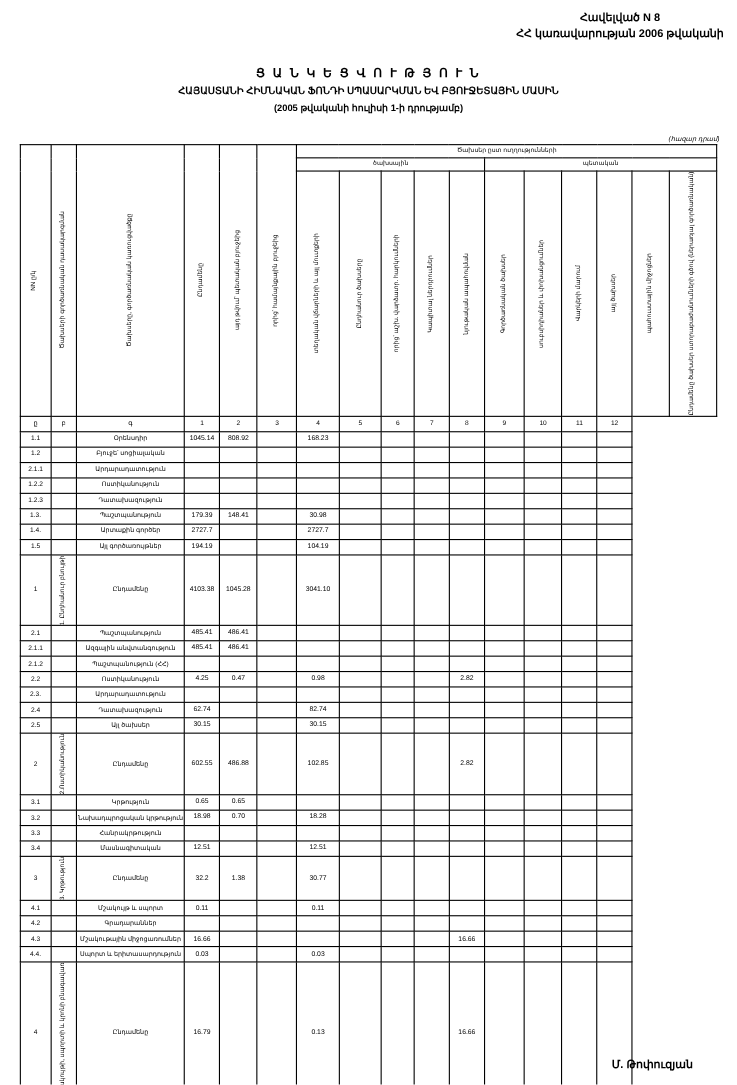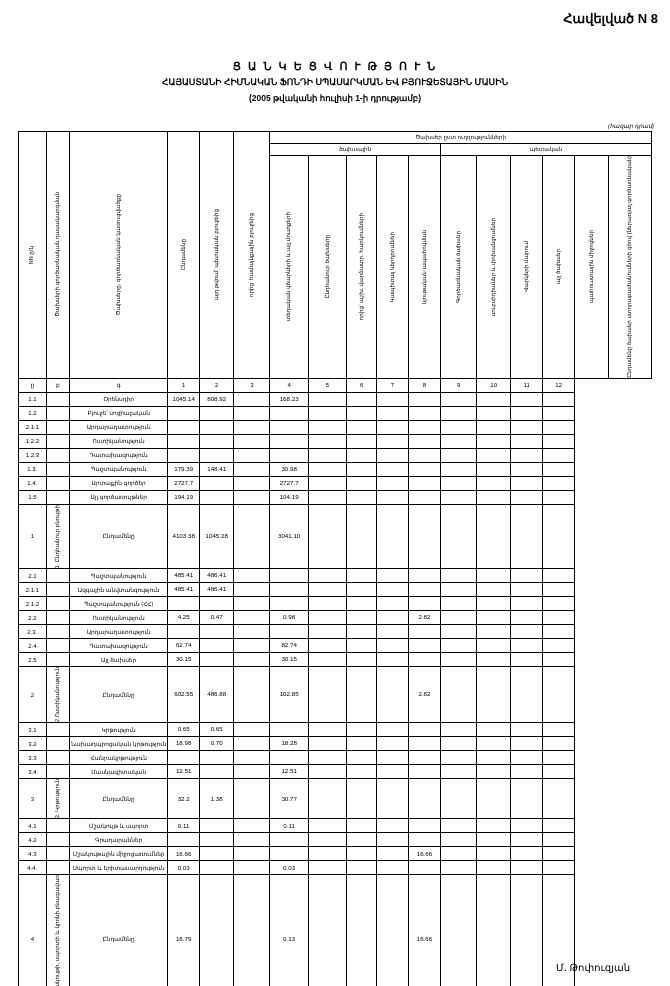--- a/index.html
+++ b/index.html
@@ -10,21 +10,21 @@
     color:#000;
     position:relative;
     overflow:hidden;
   }
   .page{position:relative;width:670px;height:986px;}
 
   
   .hdr-right{
     position:absolute;right:12px;top:10px;
     text-align:center;
-    font-size:13px;font-weight:bold;line-height:1.45;
+    font-size:10px;font-weight:bold;line-height:1.45;
   }
   .title-block{
     position:absolute;left:0;right:0;top:60px;
     text-align:center;
   }
   .t-main{font-size:11px;font-weight:bold;letter-spacing:2px;}
   .t-sub{font-size:9px;font-weight:bold;line-height:1.5;margin-top:3px;}
   .t-sub2{font-size:8.5px;font-weight:bold;margin-top:3px;}
   .t-note{
     position:absolute;right:16px;top:122px;
@@ -63,30 +63,31 @@
   .num{font-size:6.2px;text-align:center;}
   .grp{font-size:5.6px;}
 
   
   .foot-left{
     position:absolute;left:30px;top:930px;
     font-size:9px;font-weight:bold;line-height:1.5;
   }
   .foot-right{
     position:absolute;right:40px;top:962px;
-    font-size:10px;font-weight:normal;
+    font-size:10px;font-weight:bold;
   }
 </style>
 </head>
 <body>
 
 <div class="page">
 
   <div class="hdr-right">
     <div>Հավելված N 8</div>
+    <div>ՀՀ կառավարության 2006 թվականի</div>
   </div>
 
   <div class="title-block">
     <div class="t-main">Ց Ա Ն Կ Ե Ց Վ Ո Ւ Թ Յ Ո Ւ Ն</div>
     <div class="t-sub">ՀԱՅԱՍՏԱՆԻ ՀԻՄՆԱԿԱՆ ՖՈՆԴԻ ՍՊԱՍԱՐԿՄԱՆ ԵՎ ԲՅՈՒՋԵՏԱՅԻՆ ՄԱՍԻՆ</div>
     <div class="t-sub2">(2005 թվականի հուլիսի 1-ի դրությամբ)</div>
   </div>
   <div class="t-note">(հազար դրամ)</div>
 
   <table class="main">

